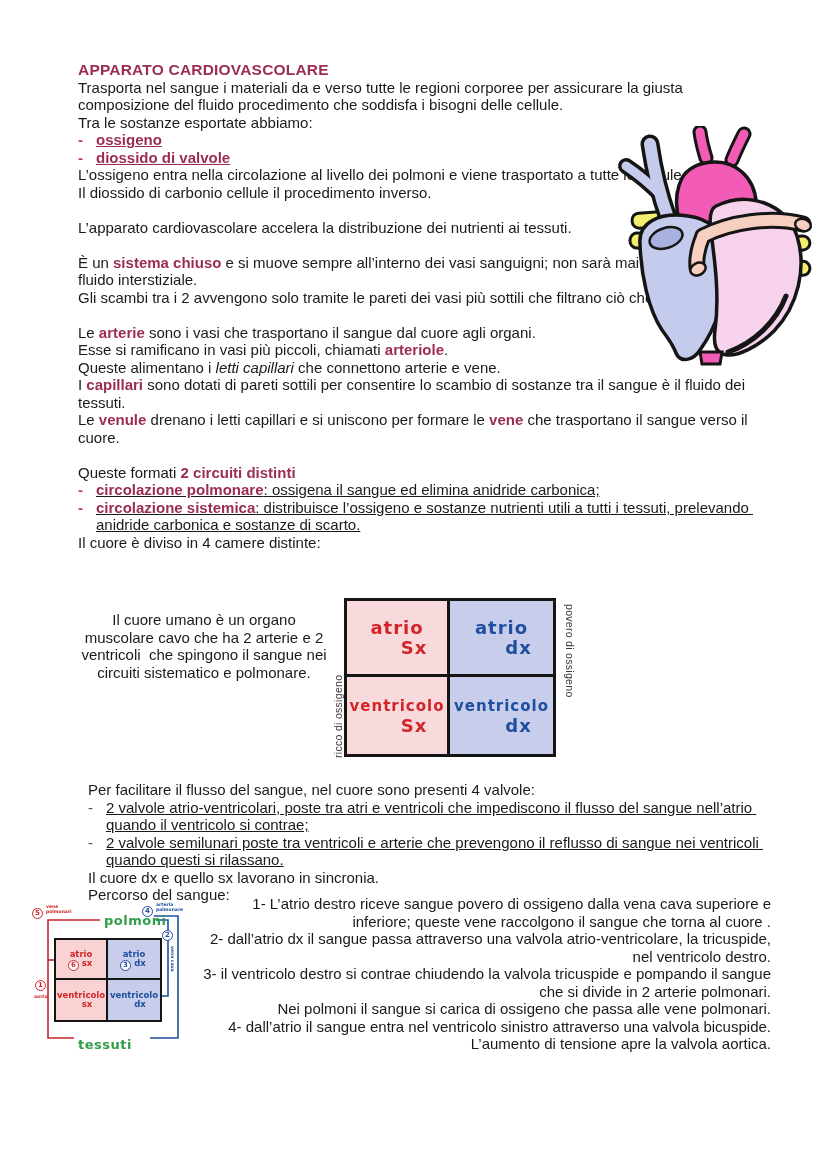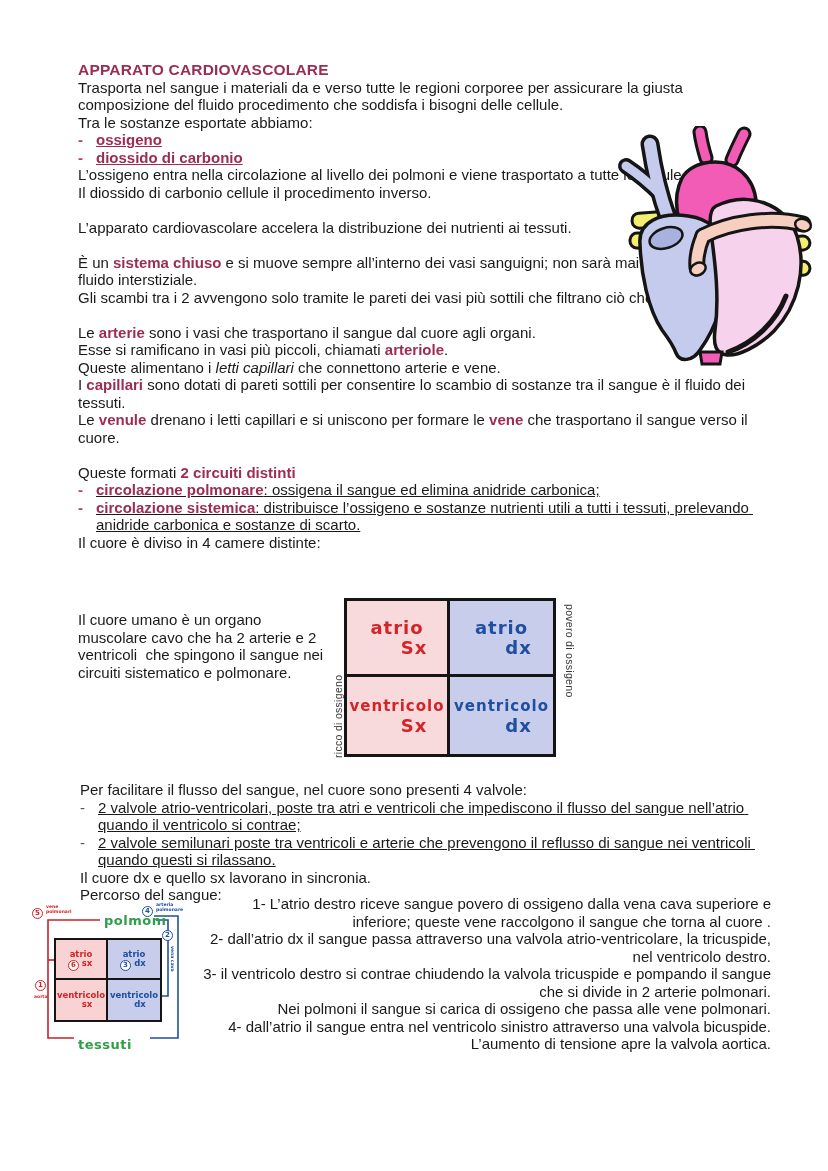--- a/index.html
+++ b/index.html
@@ -29,23 +29,23 @@
   .bigcell.blue { background:#c7cdea; color:#1f4fa0; }
   .bigcell .l1 { font-size:18px; line-height:20px; letter-spacing:1px; }
   .bigcell.vsmall .l1 { font-size:15px; }
   .bigcell .l2 { font-size:18px; line-height:20px; margin-left:34px; letter-spacing:1px; }
   .biggrid .c1 { border-right:3px solid #151515; border-bottom:3px solid #151515; }
   .biggrid .c2 { border-bottom:3px solid #151515; }
   .biggrid .c3 { border-right:3px solid #151515; }
   .rot { position:absolute; writing-mode:vertical-rl; font-size:10.5px; color:#3a3a3a; letter-spacing:.3px; }
   .rot.left  { left:0px;  top:50px; height:112px; transform:rotate(180deg); }
   .rot.right { left:230px; top:8px; height:108px; }
-  .sidepara { position:absolute; left:78px; top:611px; width:252px; white-space:pre-wrap; }
-
-  .valves { position:absolute; left:80px; top:781px; width:694px; }
+  .sidepara { position:absolute; left:78px; top:611px; width:252px; white-space:pre-wrap;text-align:center; }
+
+  .valves { position:absolute; left:88px; top:781px; width:694px; }
   .steps  { position:absolute; left:193px; top:895px; width:578px;text-align:right; }
 
   
   .circuit { position:absolute; left:28px; top:898px; width:182px; height:172px;
     font-family:"DejaVu Sans", sans-serif; }
   .circuit svg.wires { position:absolute; left:0; top:0; }
   .sgrid { position:absolute; left:26px; top:40px; width:108px; height:84px;
     border:2px solid #151515; display:grid; grid-template-columns:52px 52px; grid-template-rows:40px 40px; background:#151515; }
   .scell { display:flex; flex-direction:column; justify-content:center; align-items:center; font-weight:bold; }
   .scell.pink { background:#f9d3d4; color:#d32427; }
@@ -77,21 +77,21 @@
   <div class="main">
     <h1 class="title">APPARATO CARDIOVASCOLARE</h1>
     <p><span>Trasporta nel sangue i materiali da e verso tutte le regioni corporee per assicurare la giusta composizione del fluido procedimento che soddisfa i bisogni delle cellule.</span></p>
     <p><span>Tra le sostanze esportate abbiamo:</span></p>
     <div class="li">
         <span class="dash">-</span>
         <span class="li-text acc">ossigeno</span>
       </div>
     <div class="li">
         <span class="dash">-</span>
-        <span class="li-text acc">diossido di carbonio</span>
+        <span class="li-text acc">diossido di valvole</span>
       </div>
     <p><span>L’ossigeno entra nella circolazione al livello dei polmoni e viene trasportato a tutte le cellule.</span></p>
     <p><span>Il diossido di carbonio cellule il procedimento inverso.</span></p>
     <div class="sp"></div>
     <p><span>L’apparato cardiovascolare accelera la distribuzione dei nutrienti ai tessuti.</span></p>
     <div class="sp"></div>
     <p><span>È un </span><span class="acc">sistema chiuso</span><span> e si muove sempre all’interno dei vasi sanguigni; non sarà mai in contatto con il fluido interstiziale.</span></p>
     <p><span>Gli scambi tra i 2 avvengono solo tramite le pareti dei vasi più sottili che filtrano ciò che esce o entra.</span></p>
     <div class="sp"></div>
     <p><span>Le </span><span class="acc">arterie</span><span> sono i vasi che trasportano il sangue dal cuore agli organi.</span></p>

